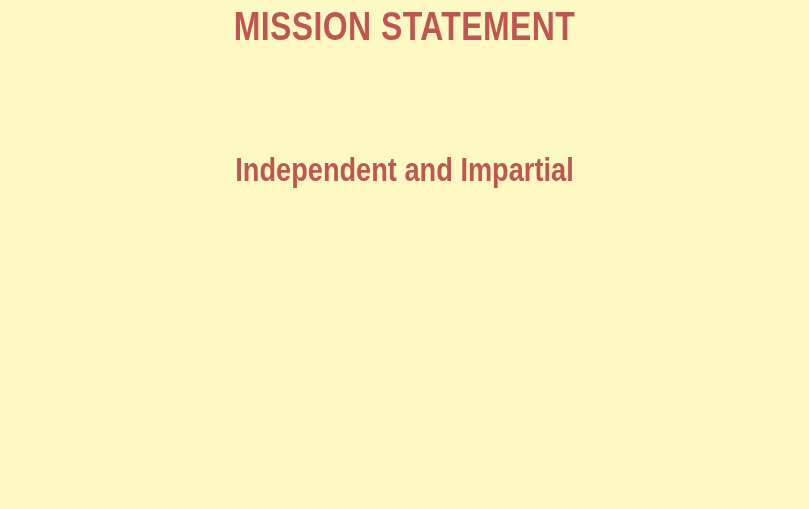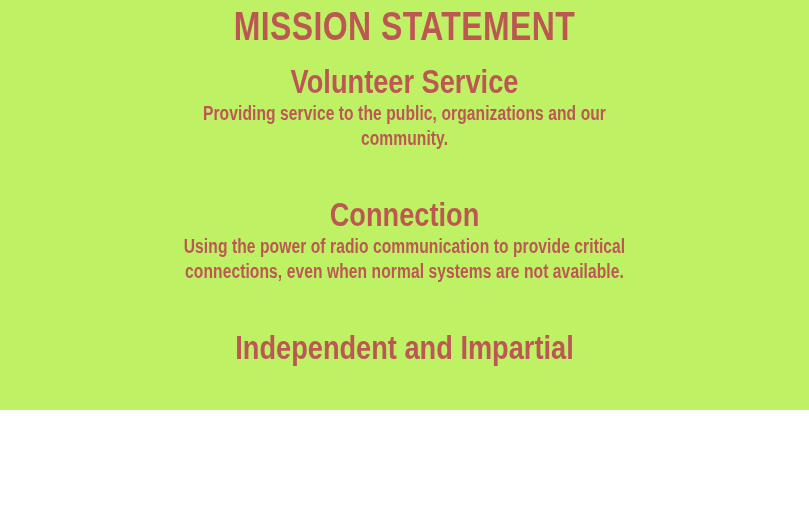--- a/index.html
+++ b/index.html
@@ -11,22 +11,22 @@
     width: 809px;
     height: 509px;
     overflow: hidden;
     font-family: "Liberation Sans", "DejaVu Sans", sans-serif;
     -webkit-font-smoothing: antialiased;
   }
 
   .page {
     position: relative;
     width: 809px;
-    height: 410px;
-    background: #bef264;
+    height: 509px;
+    background: #fef9c3;
   }
 
   
   .content {
     position: absolute;
     left: 104px;
     top: 0px;
     width: 601px;
     text-align: center;
   }
@@ -74,36 +74,26 @@
 </head>
 <body>
 
 <div class="page">
   <div class="content">
 
     <div class="sp-title"></div>
     <div class="cond doc-title">MISSION STATEMENT</div>
     <div class="sp-after-title"></div>
 
-    <div class="section">
-      <div class="cond section-heading">Volunteer Service</div>
-      <div class="sp-head-body"></div>
-      <div class="cond section-body nowrap-keep">Providing service to the public, organizations and our community.</div>
-    </div>
 
     <div class="sp-section"></div>
 
 
     <div class="sp-section"></div>
 
-    <div class="section">
-      <div class="cond section-heading">Connection</div>
-      <div class="sp-head-body"></div>
-      <div class="cond section-body nowrap-keep">Using the power of radio communication to provide critical connections, even when normal systems are not available.</div>
-    </div>
 
     <div class="sp-section"></div>
 
 
     <div class="sp-section"></div>
 
     <div class="section">
       <div class="cond section-heading">Independent and Impartial</div>
 
     </div>

